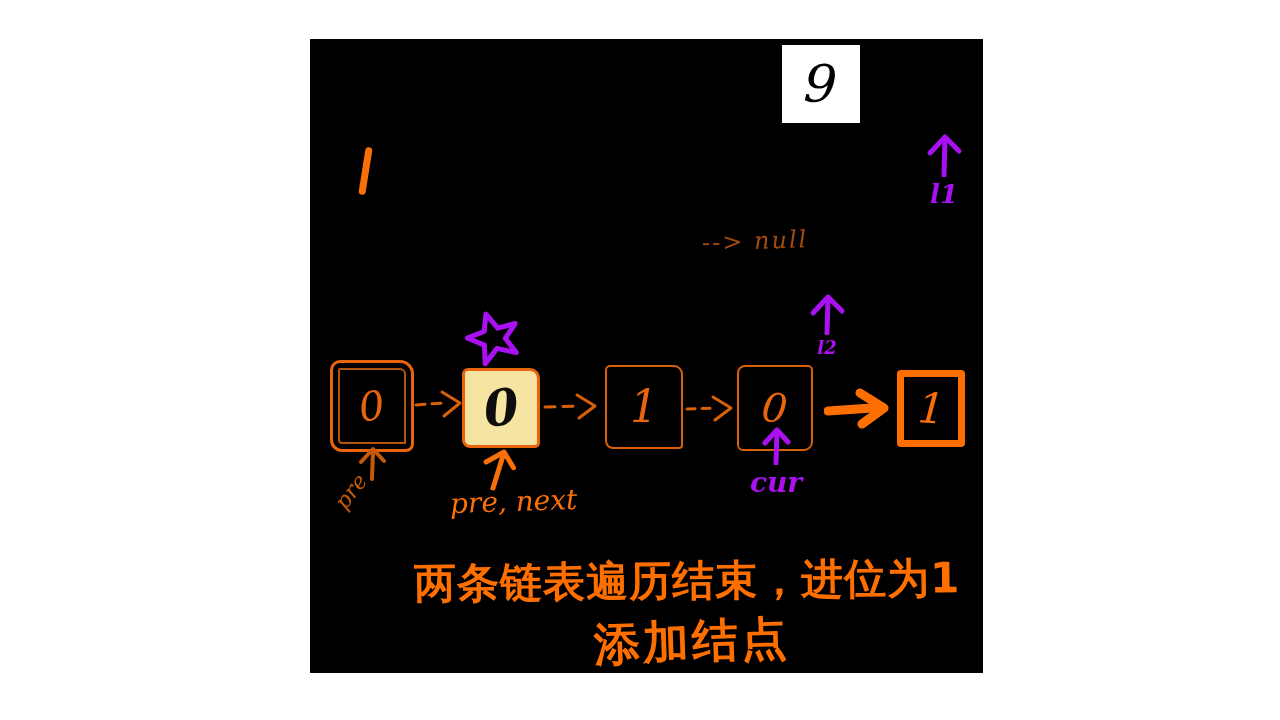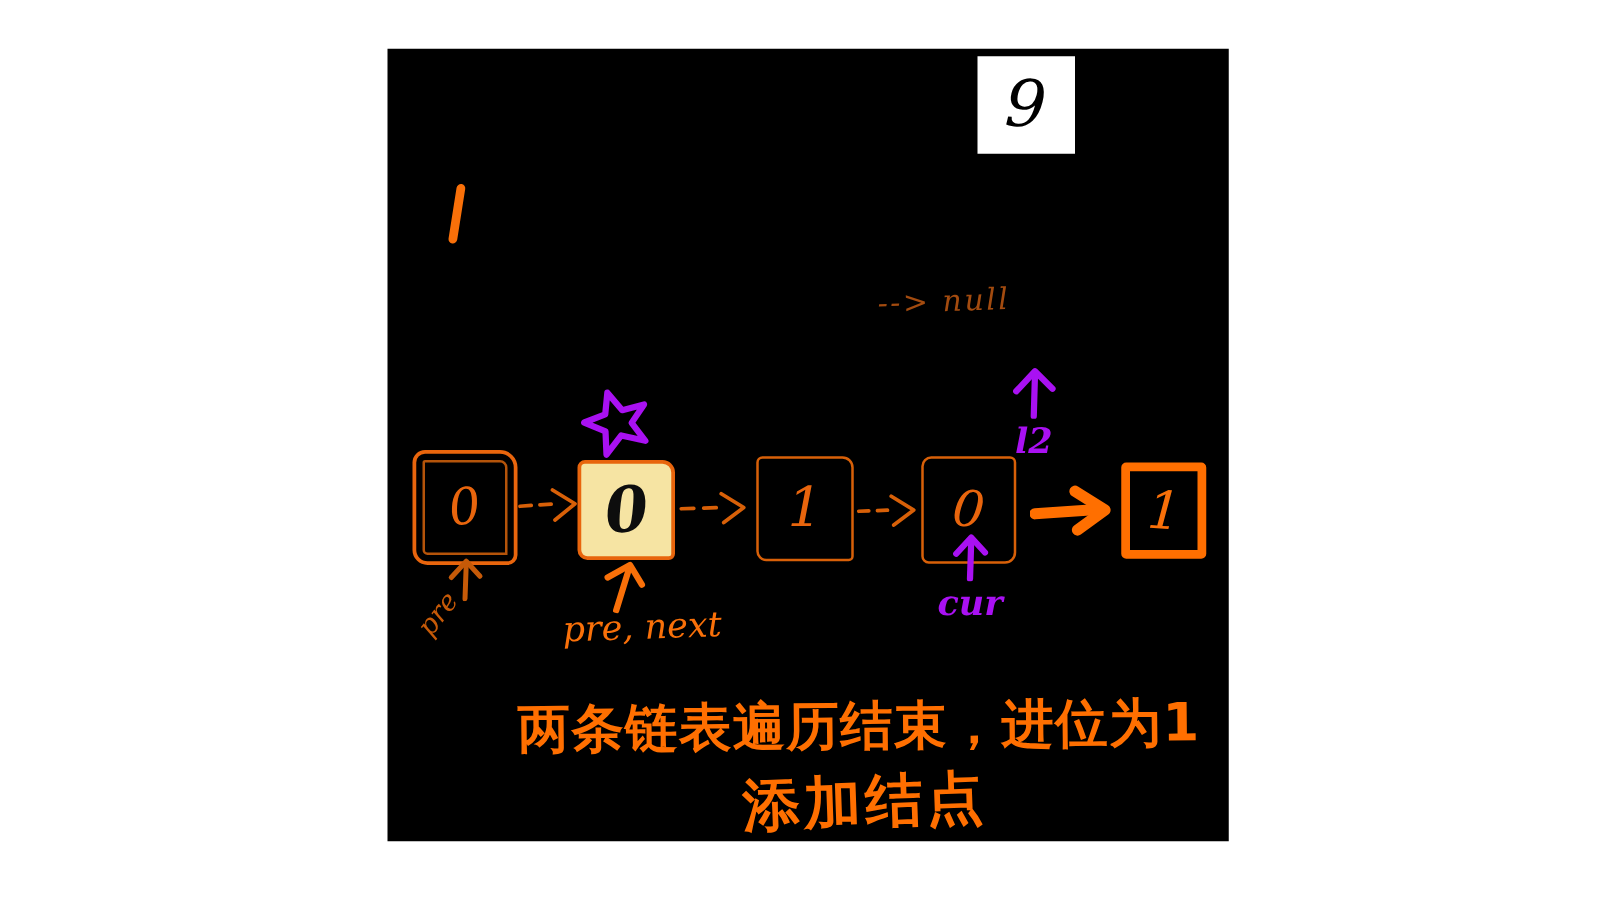--- a/index.html
+++ b/index.html
@@ -82,29 +82,36 @@
 
 <div id="stage">
   <div id="canvas">
 
     <div class="abs note">
       <span class="note-glyph">9</span>
     </div>
 
     <div class="abs tick"></div>
 
+    <div class="abs l1-wrap">
+      <svg width="44" height="46" viewBox="0 0 44 46">
+        <line x1="22" y1="44" x2="23" y2="8" stroke="#a911f2" stroke-width="5" stroke-linecap="round"></line>
+        <path d="M8 22 L23 6 L37 20" fill="none" stroke="#a911f2" stroke-width="5" stroke-linecap="round" stroke-linejoin="round"></path>
+      </svg>
+      <div class="purple-label" style="font-size:26px;">l1</div>
+    </div>
 
     <div class="abs null-text">--&gt; null</div>
 
     <div class="abs l2-wrap">
       <svg width="44" height="44" viewBox="0 0 44 44">
         <line x1="22" y1="42" x2="23" y2="8" stroke="#a911f2" stroke-width="5" stroke-linecap="round"></line>
         <path d="M8 22 L23 6 L37 20" fill="none" stroke="#a911f2" stroke-width="5" stroke-linecap="round" stroke-linejoin="round"></path>
       </svg>
-      <div class="purple-label" style="font-size:28px;">l2</div>
+      <div class="purple-label" style="font-size:18px;">l2</div>
     </div>
 
     <svg class="abs star" width="58" height="54" viewBox="0 0 58 54" style="transform:rotate(-18deg);">
       <path d="M29 4 L36 21 L54 22 L40 33 L46 50 L29 40 L13 51 L18 33 L4 21 L22 20 Z" fill="none" stroke="#a911f2" stroke-width="5" stroke-linejoin="round"></path>
     </svg>
 
     <div class="abs node node1">
       <span class="node-val">0</span>
     </div>
 

